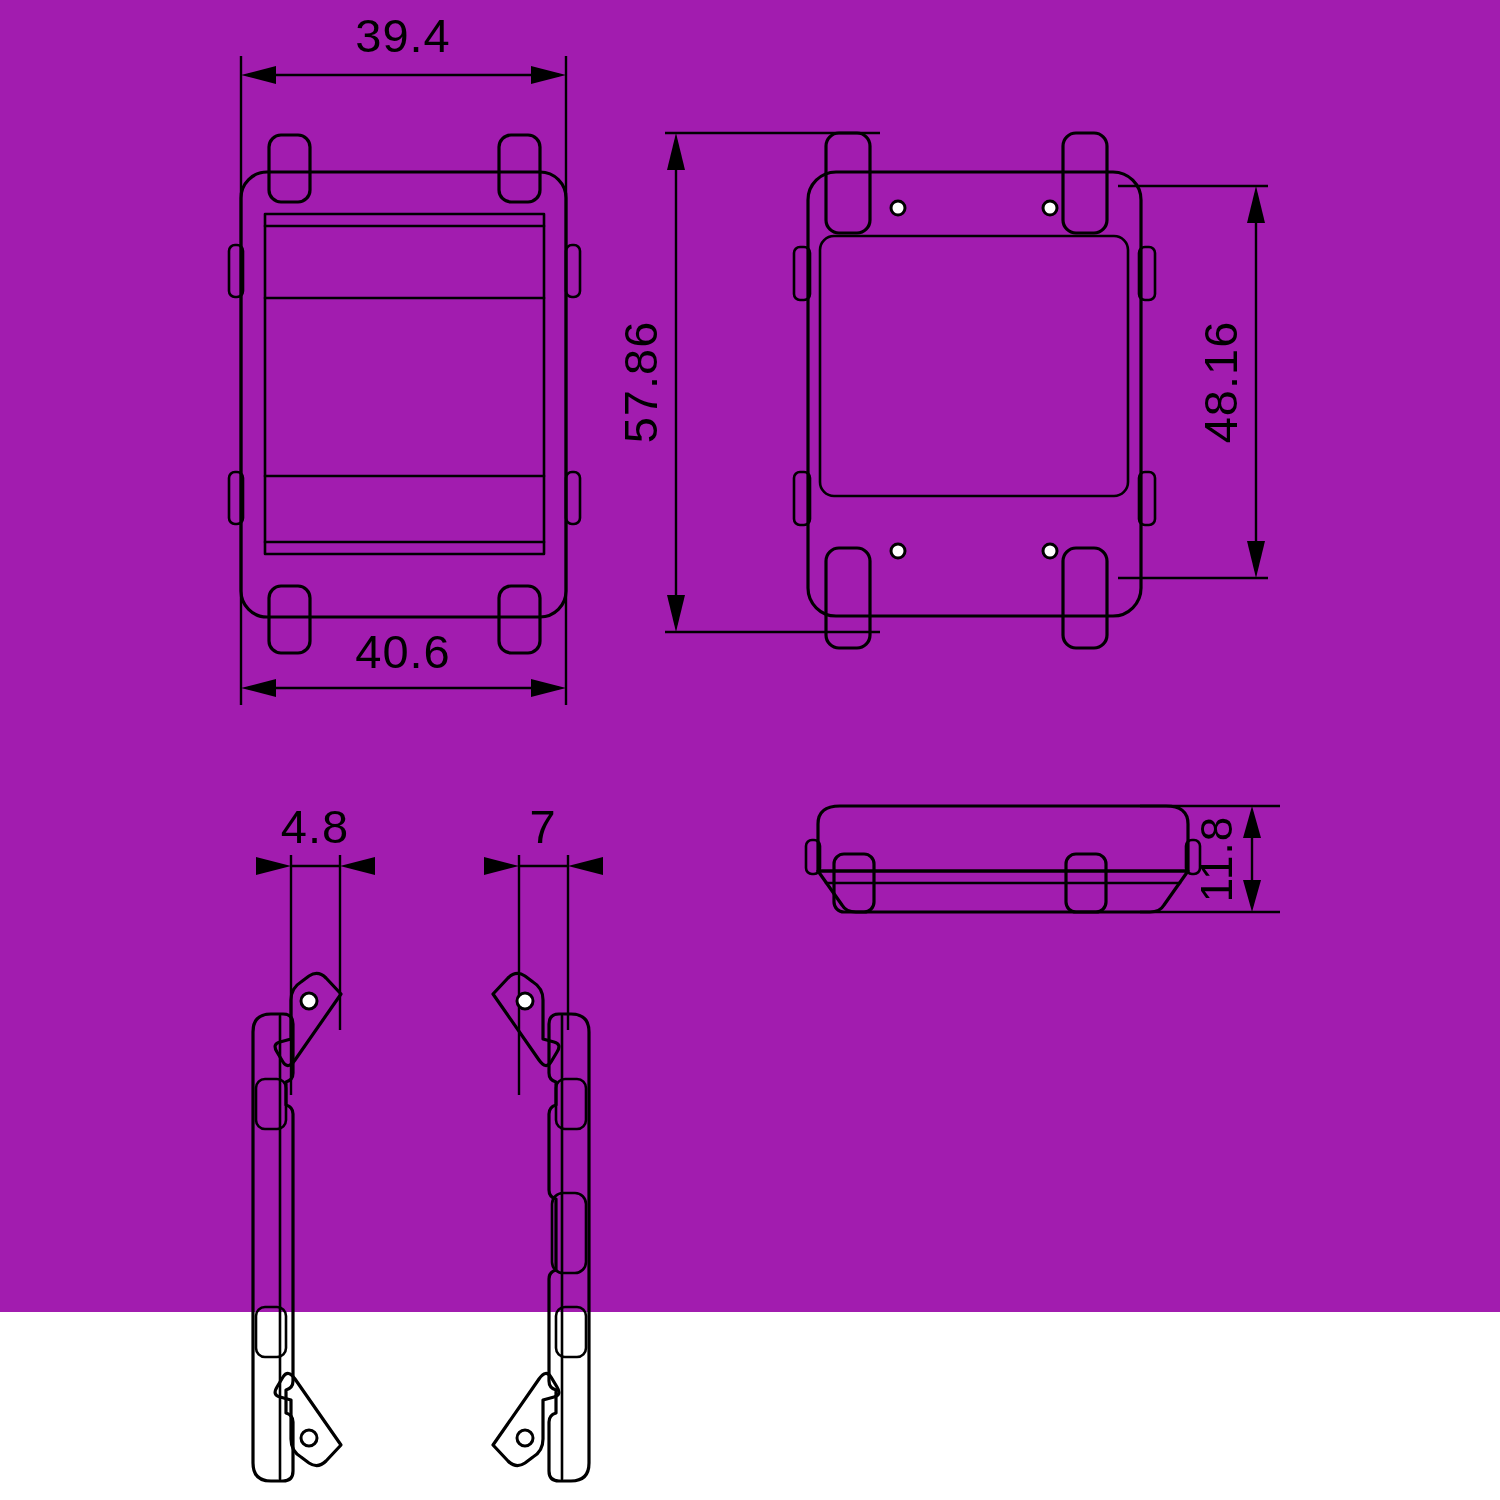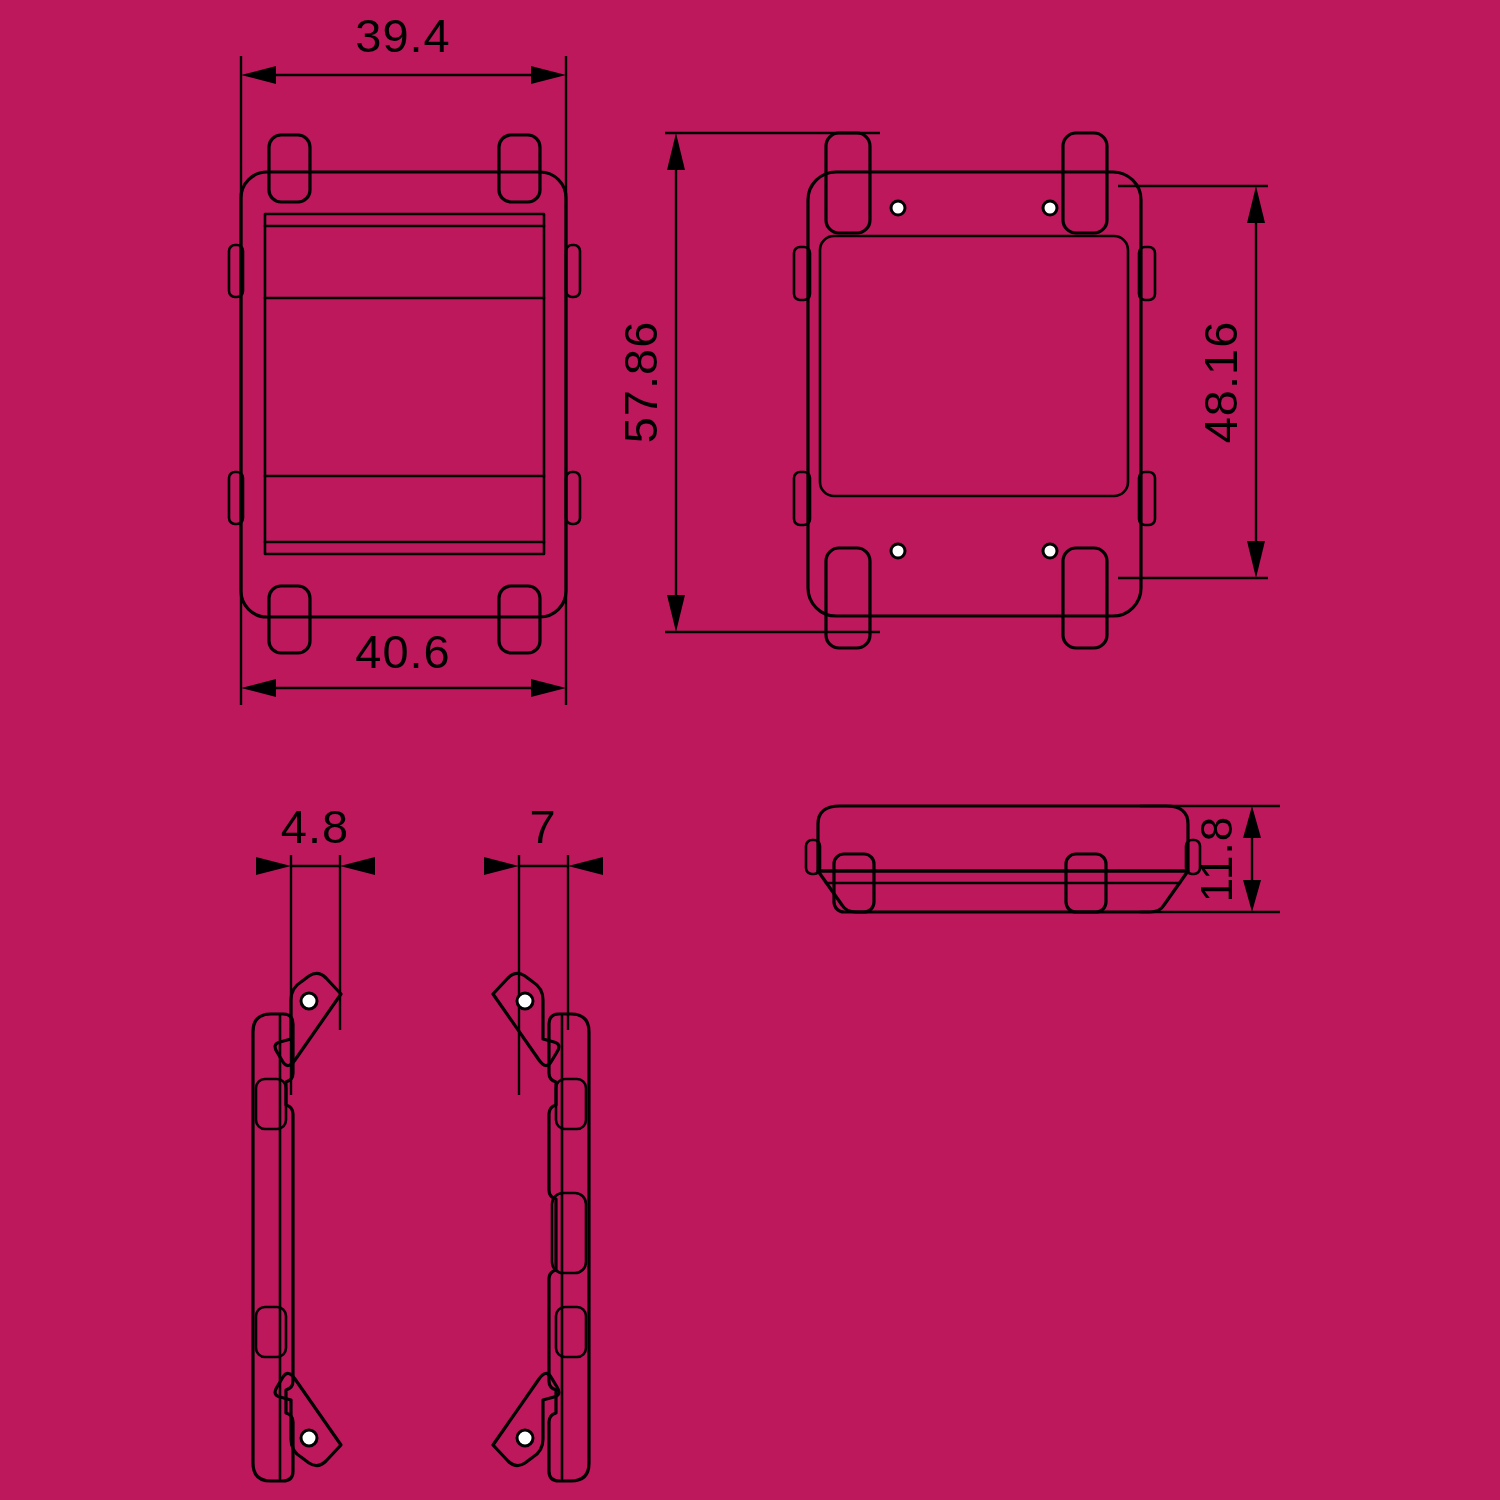--- a/index.html
+++ b/index.html
@@ -9,22 +9,22 @@
   }
   body {
     width: 1500px;
     height: 1500px;
     font-family: "Liberation Sans", sans-serif;
     overflow: hidden;
   }
   #drawing-root {
     position: relative;
     width: 1500px;
-    height: 1500px;
-    background: #be185d;
+    height: 1312px;
+    background: #a21caf;
   }
   svg.sheet {
     display: block;
     width: 1500px;
     height: 1500px;
   }
   .part-line {
     fill: none;
     stroke: #000000;
     stroke-width: 3.2;

